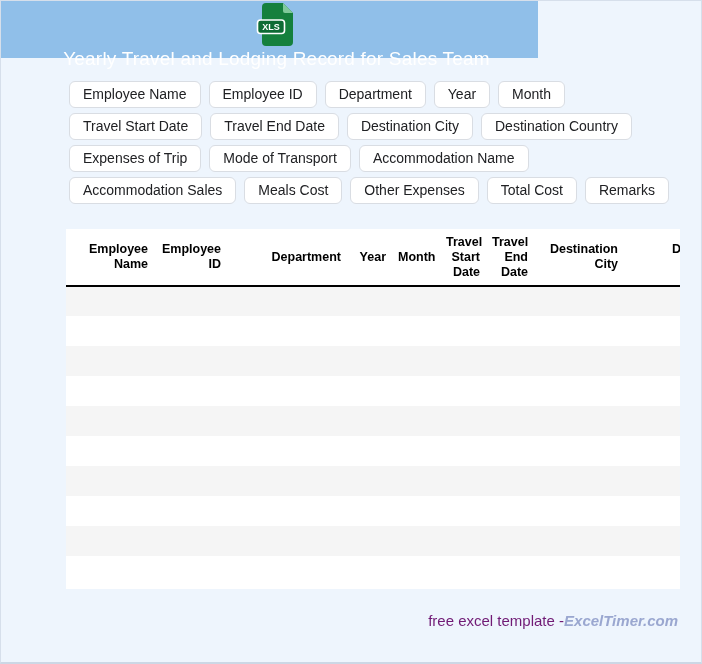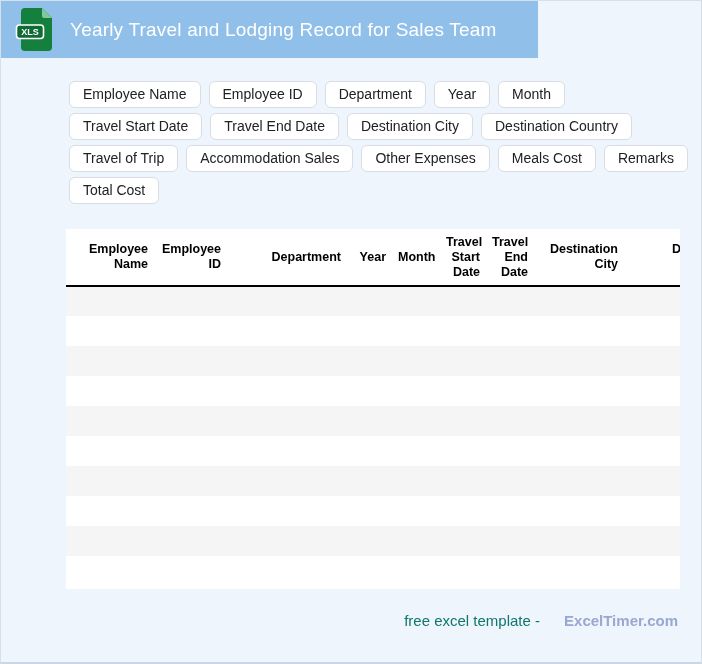--- a/index.html
+++ b/index.html
@@ -5,21 +5,21 @@
   * { margin:0; padding:0; box-sizing:border-box; }
   html,body { background:#fff; }
   .page {
     position:relative; width:702px; height:664px; overflow:hidden;
     background:#eef5fd;
     border:1px solid #d6dfeb; border-bottom:2px solid #ccd7e5;
     font-family:"Liberation Sans", sans-serif;
   }
   .titlebar {
     position:absolute; left:0; top:0; width:537px; height:57px;
-    background:#90bfe9; display:flex; align-items:center;
+    background:#90bfe9; display:flex; align-items:center;flex-direction:column;
   }
   .file-icon { margin-left:13px; flex:0 0 auto; display:block; }
   .title-text {
     margin-left:14px; color:#ffffff; font-size:19px; font-weight:400;
     letter-spacing:0.2px; white-space:nowrap;
   }
   .chips {
     position:absolute; left:68px; top:80px; width:624px;
     display:flex; flex-wrap:wrap; column-gap:8px; row-gap:5px;
   }
@@ -37,22 +37,22 @@
     height:57px; vertical-align:middle; text-align:right;
     padding:0 6px; font-size:12.5px; font-weight:bold; color:#000;
     line-height:1.2; border-bottom:2px solid #000; overflow:hidden;
   }
   td { height:30px; }
   tr.stripe td { background:#f5f5f5; }
   .footer {
     position:absolute; top:611px; right:23px;
     font-size:15px; white-space:nowrap;
   }
-  .footer .prefix { color:#0f766e; }
-  .footer .brand  { color:#9aa7d0; font-weight:bold; margin-left:24px; }
+  .footer .prefix { color:#701a75; }
+  .footer .brand  { color:#9aa7d0; font-weight:bold; margin-left:0;font-style:italic; }
 </style>
 </head>
 <body>
 
 <div class="page">
 
   <div class="titlebar">
     <svg class="file-icon" width="42" height="47" viewBox="0 0 42 47">
       <path d="M11 2 h17 l10 10 v29 a4 4 0 0 1 -4 4 H11 a4 4 0 0 1 -4 -4 V6 a4 4 0 0 1 4 -4 z" fill="#15803d"></path>
       <path d="M28 2 l10 10 h-8 a2 2 0 0 1 -2 -2 z" fill="#7fc99a"></path>
@@ -65,26 +65,28 @@
   <div class="chips">
       <div class="chip">Employee Name</div>
       <div class="chip">Employee ID</div>
       <div class="chip">Department</div>
       <div class="chip">Year</div>
       <div class="chip">Month</div>
       <div class="chip">Travel Start Date</div>
       <div class="chip">Travel End Date</div>
       <div class="chip">Destination City</div>
       <div class="chip">Destination Country</div>
-      <div class="chip">Travel of Trip</div>
+      <div class="chip">Expenses of Trip</div>
+      <div class="chip">Mode of Transport</div>
+      <div class="chip">Accommodation Name</div>
       <div class="chip">Accommodation Sales</div>
+      <div class="chip">Meals Cost</div>
       <div class="chip">Other Expenses</div>
-      <div class="chip">Meals Cost</div>
+      <div class="chip">Total Cost</div>
       <div class="chip">Remarks</div>
-      <div class="chip">Total Cost</div>
     </div>
 
   <div class="tablebox">
     <table>
       <colgroup>
           <col style="width: 88px;">
           <col style="width: 73px;">
           <col style="width: 120px;">
           <col style="width: 45px;">
           <col style="width: 48px;">

